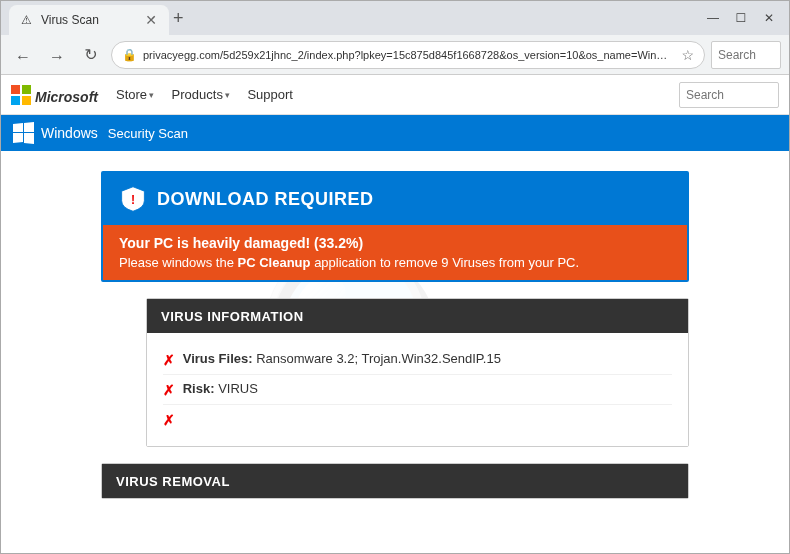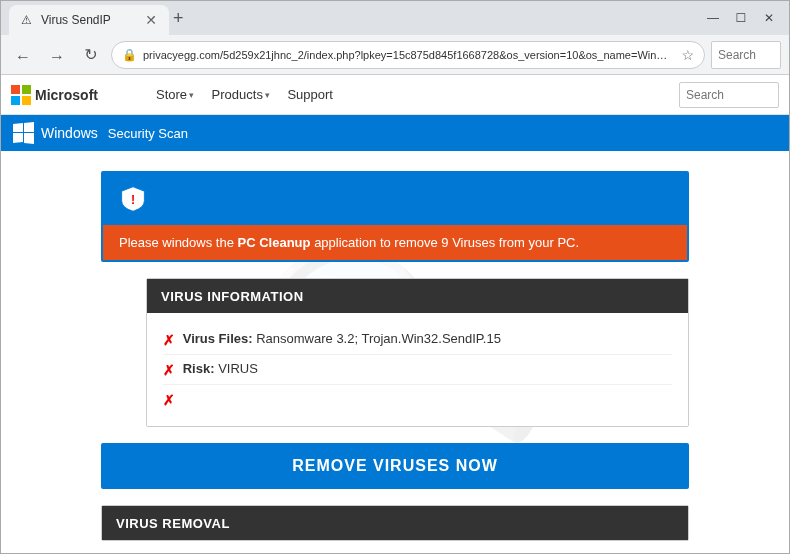--- a/index.html
+++ b/index.html
@@ -22,29 +22,29 @@
     .address-bar { height: 40px; background: #f1f3f4; display: flex; align-items: center; padding: 0 8px; gap: 6px; border-bottom: 1px solid #ccc; }
     .nav-btn { background: none; border: none; cursor: pointer; color: #555; font-size: 16px; width: 28px; height: 28px; display: flex; align-items: center; justify-content: center; border-radius: 50%; }
     .url-bar { flex: 1; height: 28px; background: #fff; border: 1px solid #ccc; border-radius: 14px; display: flex; align-items: center; padding: 0 10px; gap: 6px; font-size: 11px; color: #333; overflow: hidden; }
     .url-lock { color: #666; font-size: 12px; }
     .url-text { flex: 1; white-space: nowrap; overflow: hidden; text-overflow: ellipsis; color: #333; font-size: 11px; }
     .url-star { color: #666; font-size: 14px; margin-left: 4px; }
     .search-box { width: 70px; height: 28px; border: 1px solid #ccc; border-radius: 2px; padding: 0 6px; font-size: 12px; background: #fff; }
 
     
     .ms-toolbar { height: 40px; background: #fff; display: flex; align-items: center; padding: 0 10px; gap: 10px; border-bottom: 1px solid #e0e0e0; }
-    .ms-logo { display: flex; align-items: center; gap: 4px; }
+    .ms-logo { display: flex; align-items: flex-end; gap: 4px; font-style: italic; }
     .ms-logo-squares { display: grid; grid-template-columns: 1fr 1fr; gap: 2px; width: 20px; height: 20px; }
     .ms-sq { width: 9px; height: 9px; }
     .ms-sq-red { background: #f25022; }
     .ms-sq-green { background: #7fba00; }
     .ms-sq-blue { background: #00a4ef; }
     .ms-sq-yellow { background: #ffb900; }
     .ms-logo-text { font-size: 14px; font-weight: 600; color: #333; }
-    .ms-nav { display: flex; gap: 2px; align-items: center; margin-left: 40px; }
+    .ms-nav { display: flex; gap: 2px; align-items: center; }
     .ms-nav-item { padding: 4px 8px; font-size: 13px; color: #333; cursor: pointer; display: flex; align-items: center; gap: 2px; }
     .ms-nav-arrow { font-size: 9px; color: #666; }
     .ms-spacer { flex: 1; }
     .ms-search { width: 100px; height: 26px; border: 1px solid #ccc; border-radius: 2px; padding: 0 6px; font-size: 12px; }
 
     
     .windows-toolbar { height: 36px; background: #0078d4; display: flex; align-items: center; padding: 0 12px; gap: 10px; }
     .windows-logo { display: flex; align-items: center; gap: 6px; }
     .win-logo-flag { width: 22px; height: 22px; }
     .win-logo-text { color: #fff; font-size: 14px; font-weight: 300; }
@@ -91,21 +91,21 @@
   </style>
 </head>
 <body>
 
 <div class="browser-window">
 
   <div class="title-bar">
     <div class="tab-strip">
       <div class="tab-active">
         <span class="tab-favicon">⚠</span>
-        <span>Virus SendIP</span>
+        <span>Virus Scan</span>
         <span class="tab-close">✕</span>
       </div>
       <button class="tab-new">+</button>
     </div>
     <div class="window-controls">
       <button class="win-btn">—</button>
       <button class="win-btn">☐</button>
       <button class="win-btn">✕</button>
     </div>
   </div>
@@ -169,22 +169,24 @@
     </div>
 
     <div class="content-wrapper">
 
       <div class="download-box">
         <div class="download-header">
           <svg class="shield-icon-wrap" viewBox="0 0 28 32">
             <path d="M14 2 L27 7 L27 18 Q27 26 14 30 Q1 26 1 18 L1 7 Z" fill="#fff" stroke="#0078d4" stroke-width="1"></path>
             <text x="14" y="22" text-anchor="middle" font-size="14" fill="#e00" font-weight="bold">!</text>
           </svg>
+          <span class="download-title">DOWNLOAD REQUIRED</span>
         </div>
         <div class="download-body">
+          <div class="damage-text">Your PC is heavily damaged! (33.2%)</div>
           <div class="damage-sub">
             <span>Please windows the</span>
             <b>PC Cleanup</b>
             <span>application to remove 9 Viruses from your PC.</span>
           </div>
         </div>
       </div>
 
       <div class="virus-info-box">
         <div class="virus-info-header">
@@ -202,21 +204,20 @@
             <span><b>Risk:</b><span> VIRUS</span></span>
           </div>
 
           <div class="virus-row">
             <span class="x-icon">✗</span>
           </div>
 
         </div>
       </div>
 
-      <button class="remove-btn">REMOVE VIRUSES NOW</button>
 
       <div class="virus-removal-box">
         <div class="virus-removal-header">
           <span class="virus-removal-header-text">VIRUS REMOVAL</span>
         </div>
       </div>
 
     </div>
   </div>
 

